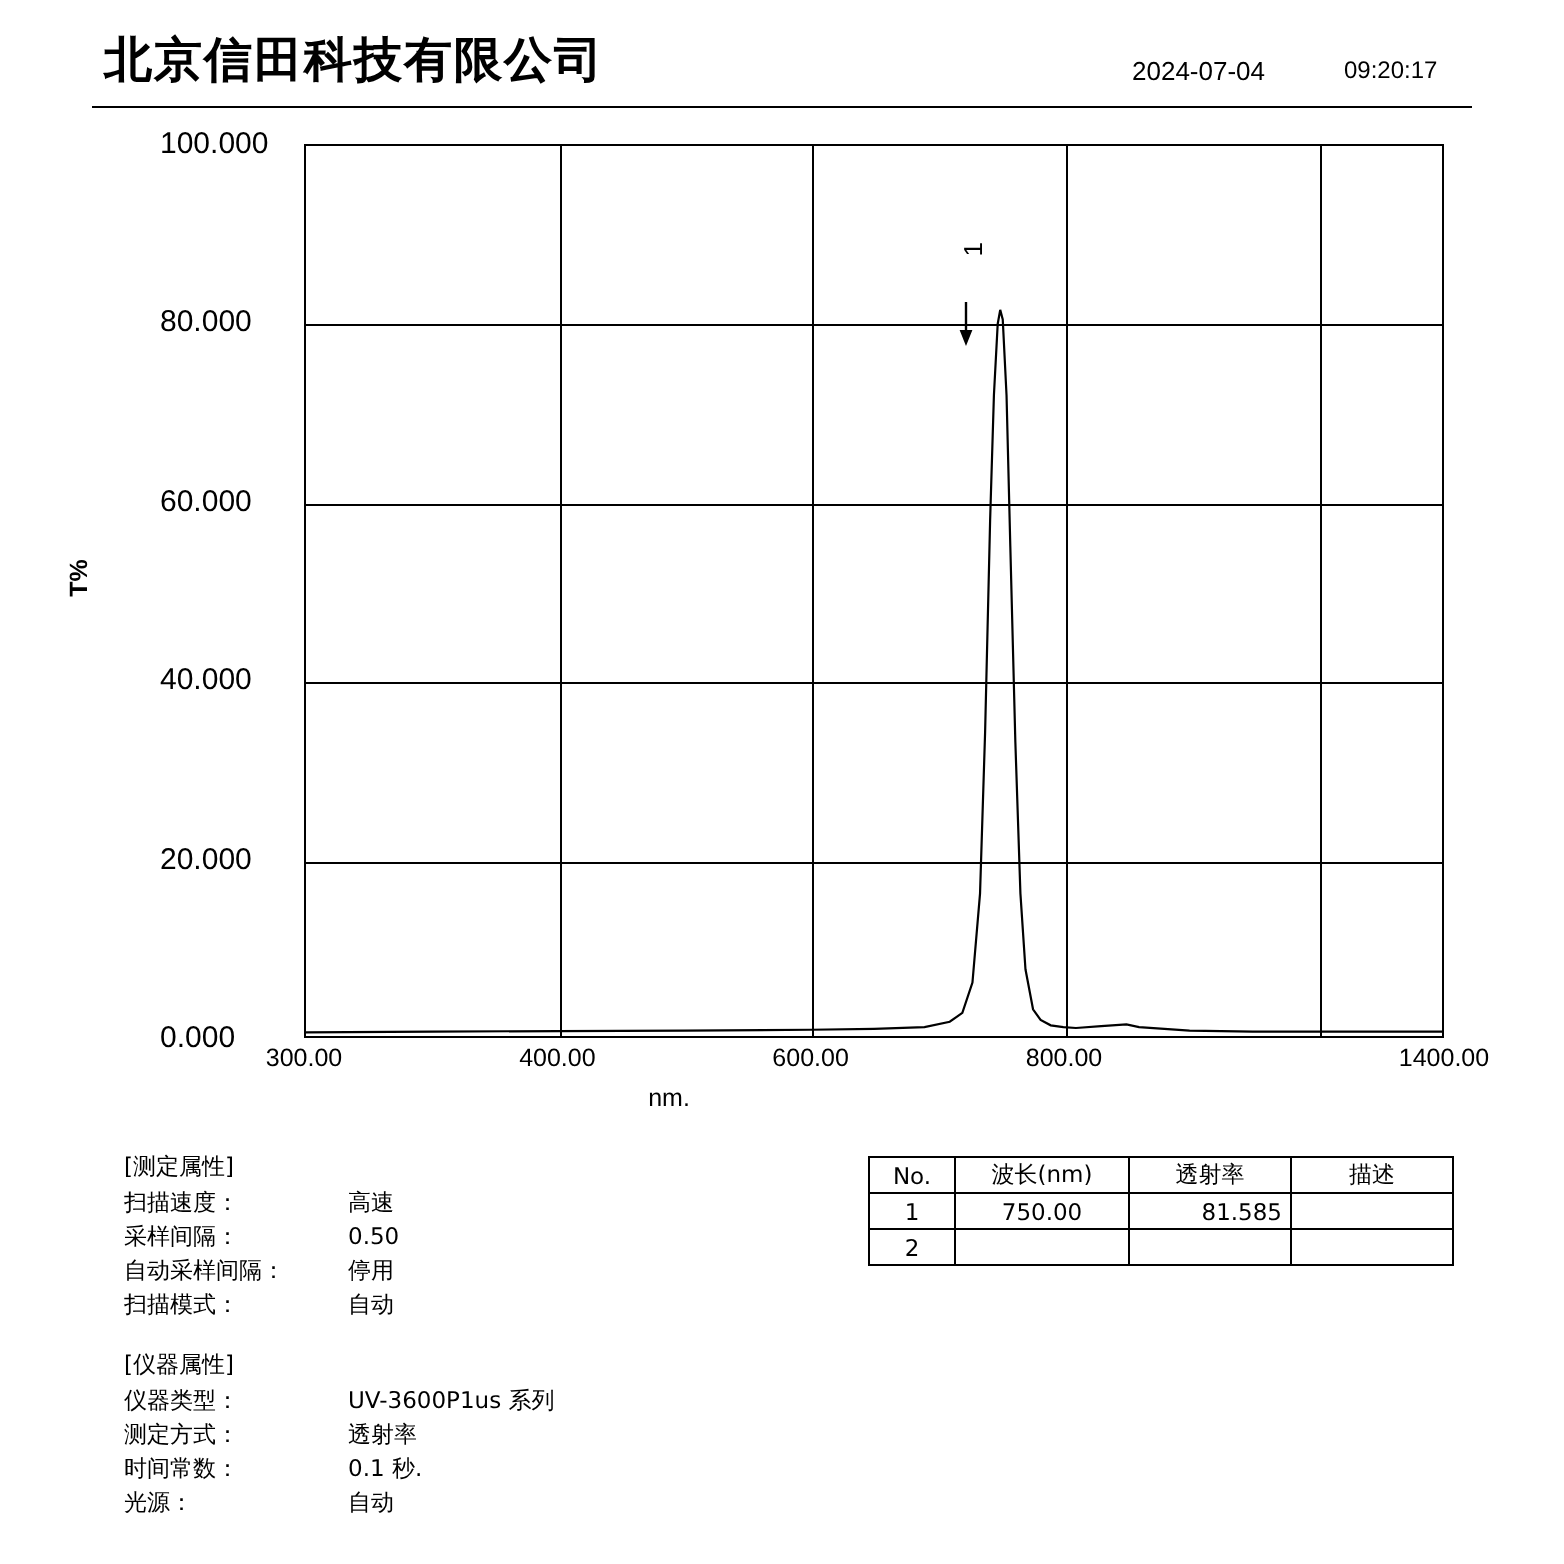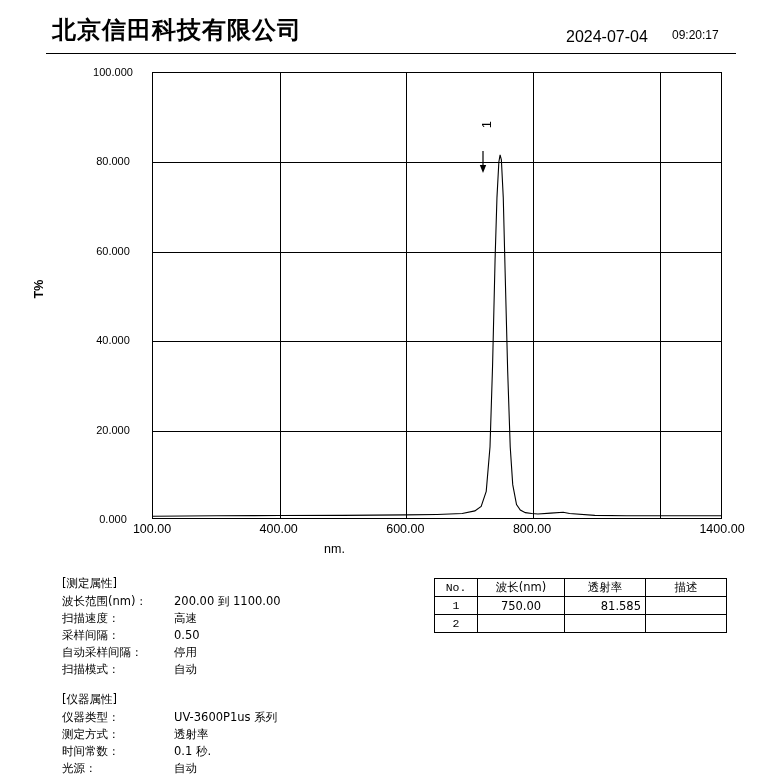--- a/index.html
+++ b/index.html
@@ -29,21 +29,21 @@
     top: 14px;
     font-size: 24px;
     font-weight: bold;
     letter-spacing: 1px;
     white-space: nowrap;
   }
   #header-date {
     position: absolute;
     left: 566px;
     top: 28px;
-    font-size: 16px;
+    font-size: 13px;
   }
   #header-time {
     position: absolute;
     left: 672px;
     top: 28px;
     font-size: 12px;
   }
   #header-rule {
     position: absolute;
     left: 46px;
@@ -83,22 +83,22 @@
     position: absolute;
     left: 0;
     height: 1px;
     width: 100%;
     background: #000000;
   }
   .ytick-label {
     position: absolute;
     right: 0;
     width: 66px;
-    text-align: center;
-    font-size: 11px;
+    text-align: left;
+    font-size: 15px;
     transform: translateY(-50%);
     white-space: nowrap;
   }
   #ytick-wrap {
     position: absolute;
     left: 78px;
     top: 12px;
     width: 68px;
     height: 447px;
   }
@@ -198,21 +198,21 @@
   #results-table th,
   #results-table td {
     border: 1px solid #000000;
     height: 17px;
     padding: 0 4px;
   }
   #results-table th {
     font-weight: normal;
     text-align: center;
   }
-  .col-no { width: 34px; text-align: center; font-family: Liberation Mono, monospace; }
+  .col-no { width: 34px; text-align: center; }
   .col-wl { width: 78px; text-align: center; }
   .col-tr { width: 72px; text-align: right; }
   .col-desc { width: 72px; text-align: left; }
 </style>
 </head>
 <body>
 
 <div id="header">
   <div id="company-title">北京信田科技有限公司</div>
   <div id="header-date">2024-07-04</div>
@@ -250,35 +250,32 @@
     </svg>
 
     <div id="peak-annotation">1</div>
     <svg id="peak-arrow" viewBox="0 0 10 22">
       <line x1="5" y1="0" x2="5" y2="17" stroke="#000" stroke-width="1.2"></line>
       <polygon points="5,22 1.8,14 8.2,14" fill="#000"></polygon>
     </svg>
   </div>
 
   <div id="xtick-wrap">
-    <div class="xtick-label" style="left:0px">100.00</div>
+    <div class="xtick-label" style="left:0px">300.00</div>
     <div class="xtick-label" style="left:126.7px">400.00</div>
     <div class="xtick-label" style="left:253.3px">600.00</div>
     <div class="xtick-label" style="left:380px">800.00</div>
     <div class="xtick-label" style="left:570px">1400.00</div>
   </div>
 
   <div id="xaxis-title">nm.</div>
 </div>
 
 <div id="info-block">
   <div class="info-group-title">[测定属性]</div>
-  <div class="info-row">
-    <span class="info-label">波长范围(nm)：</span><span class="info-value">200.00 到 1100.00</span>
-  </div>
   <div class="info-row">
     <span class="info-label">扫描速度：</span><span class="info-value">高速</span>
   </div>
   <div class="info-row">
     <span class="info-label">采样间隔：</span><span class="info-value">0.50</span>
   </div>
   <div class="info-row">
     <span class="info-label">自动采样间隔：</span><span class="info-value">停用</span>
   </div>
   <div class="info-row">

